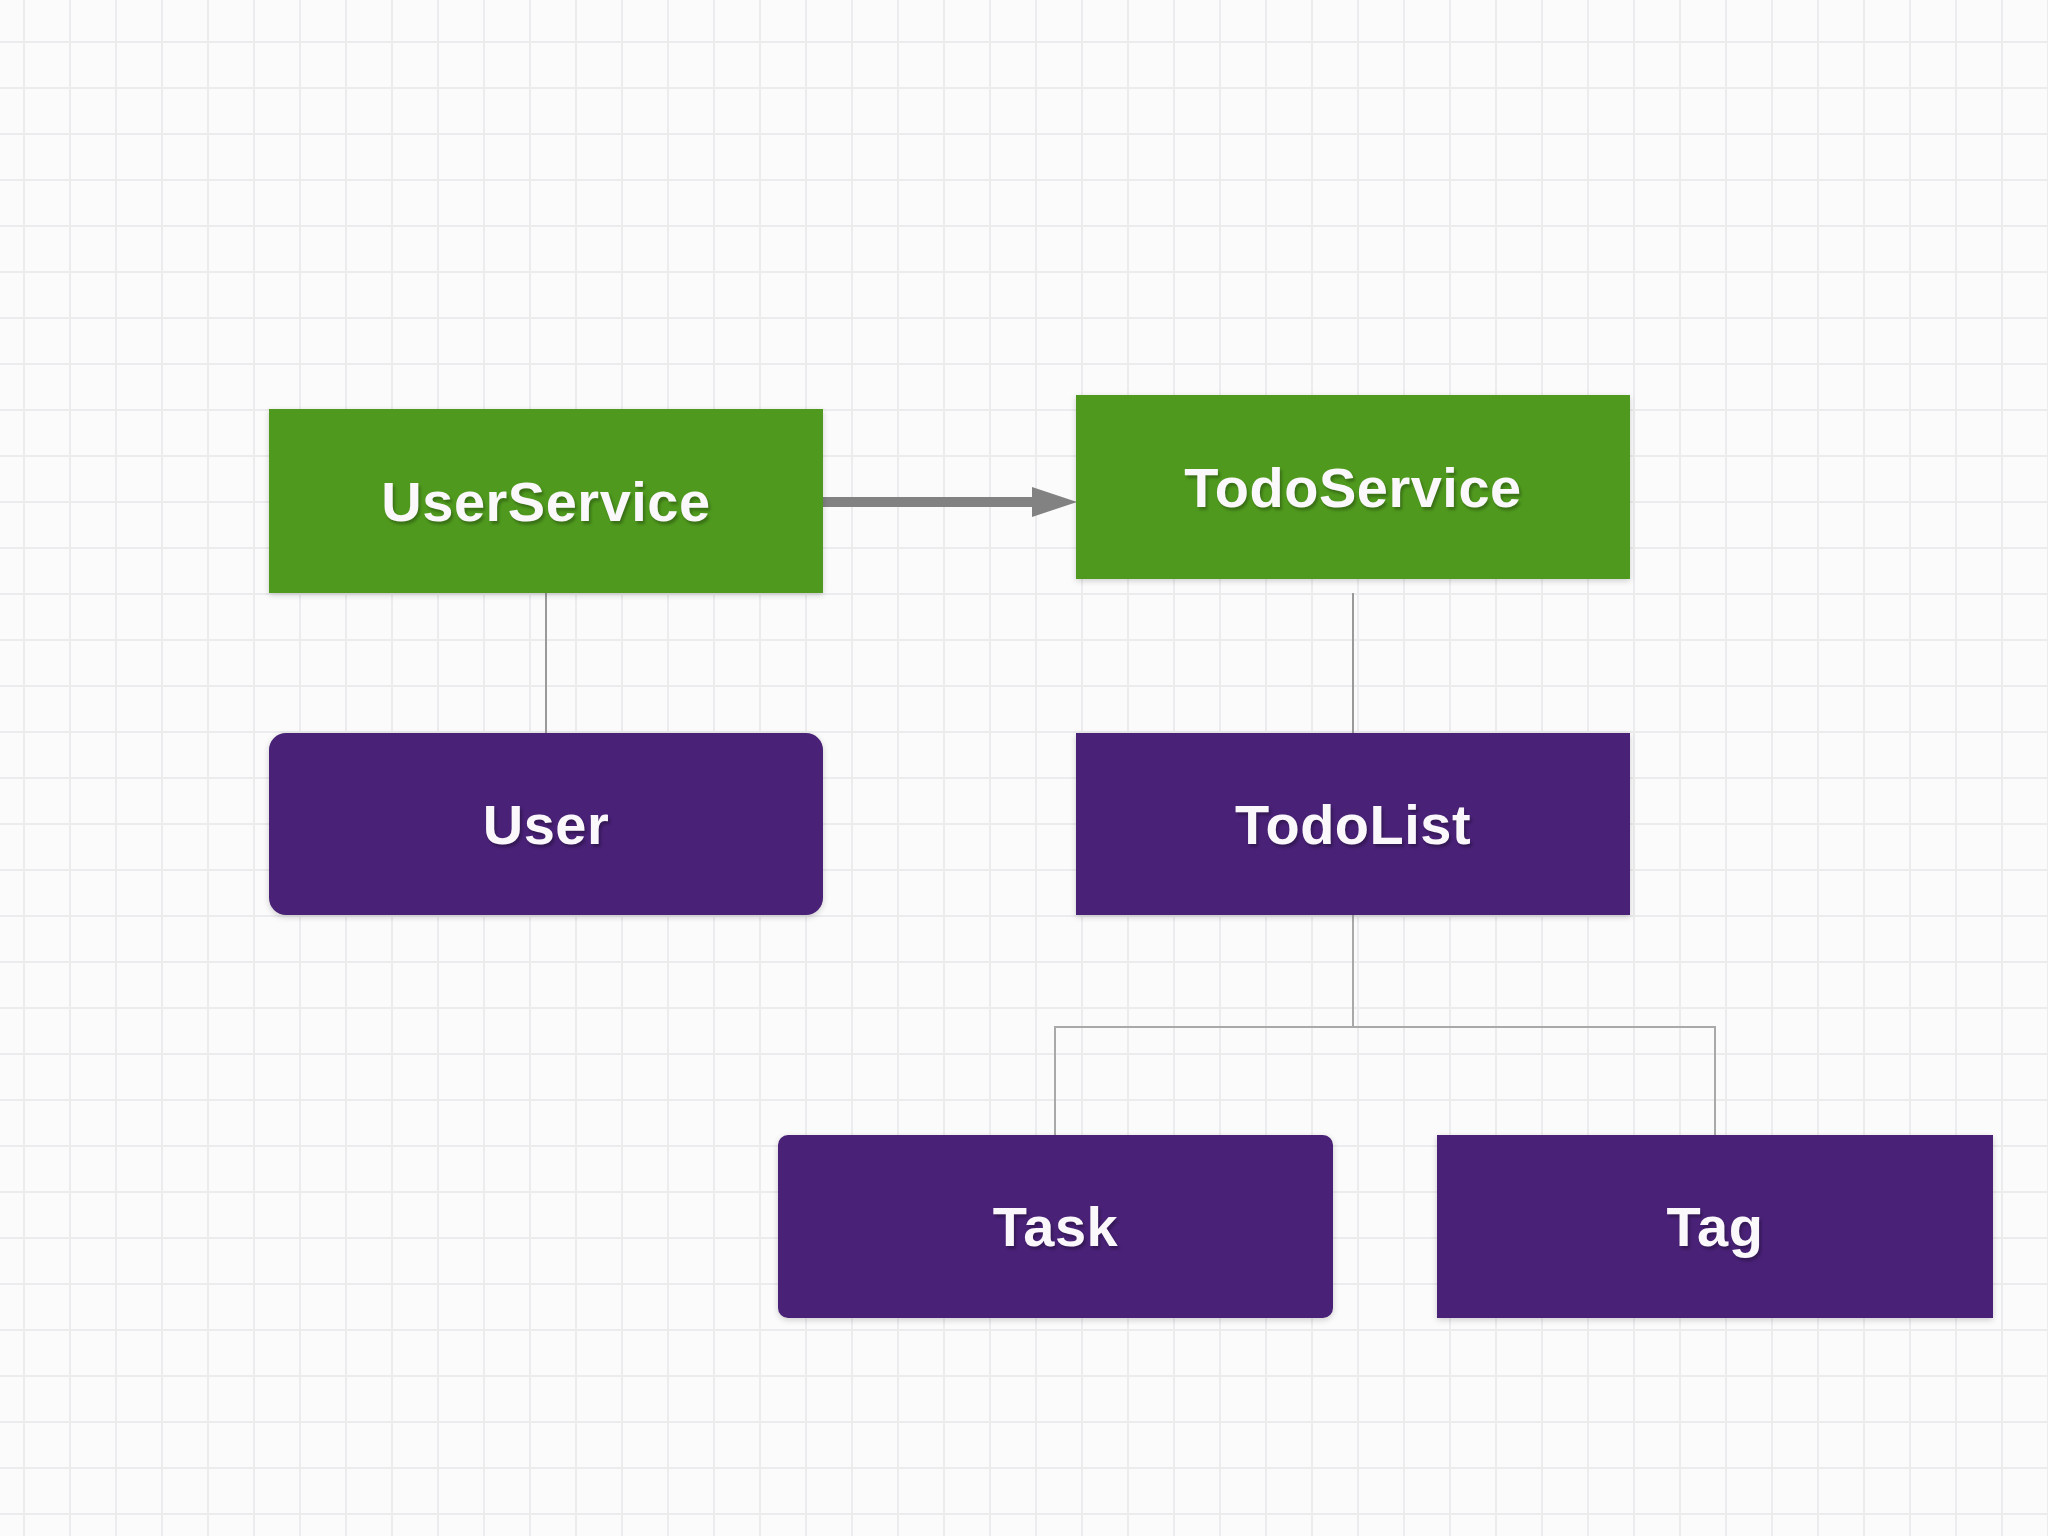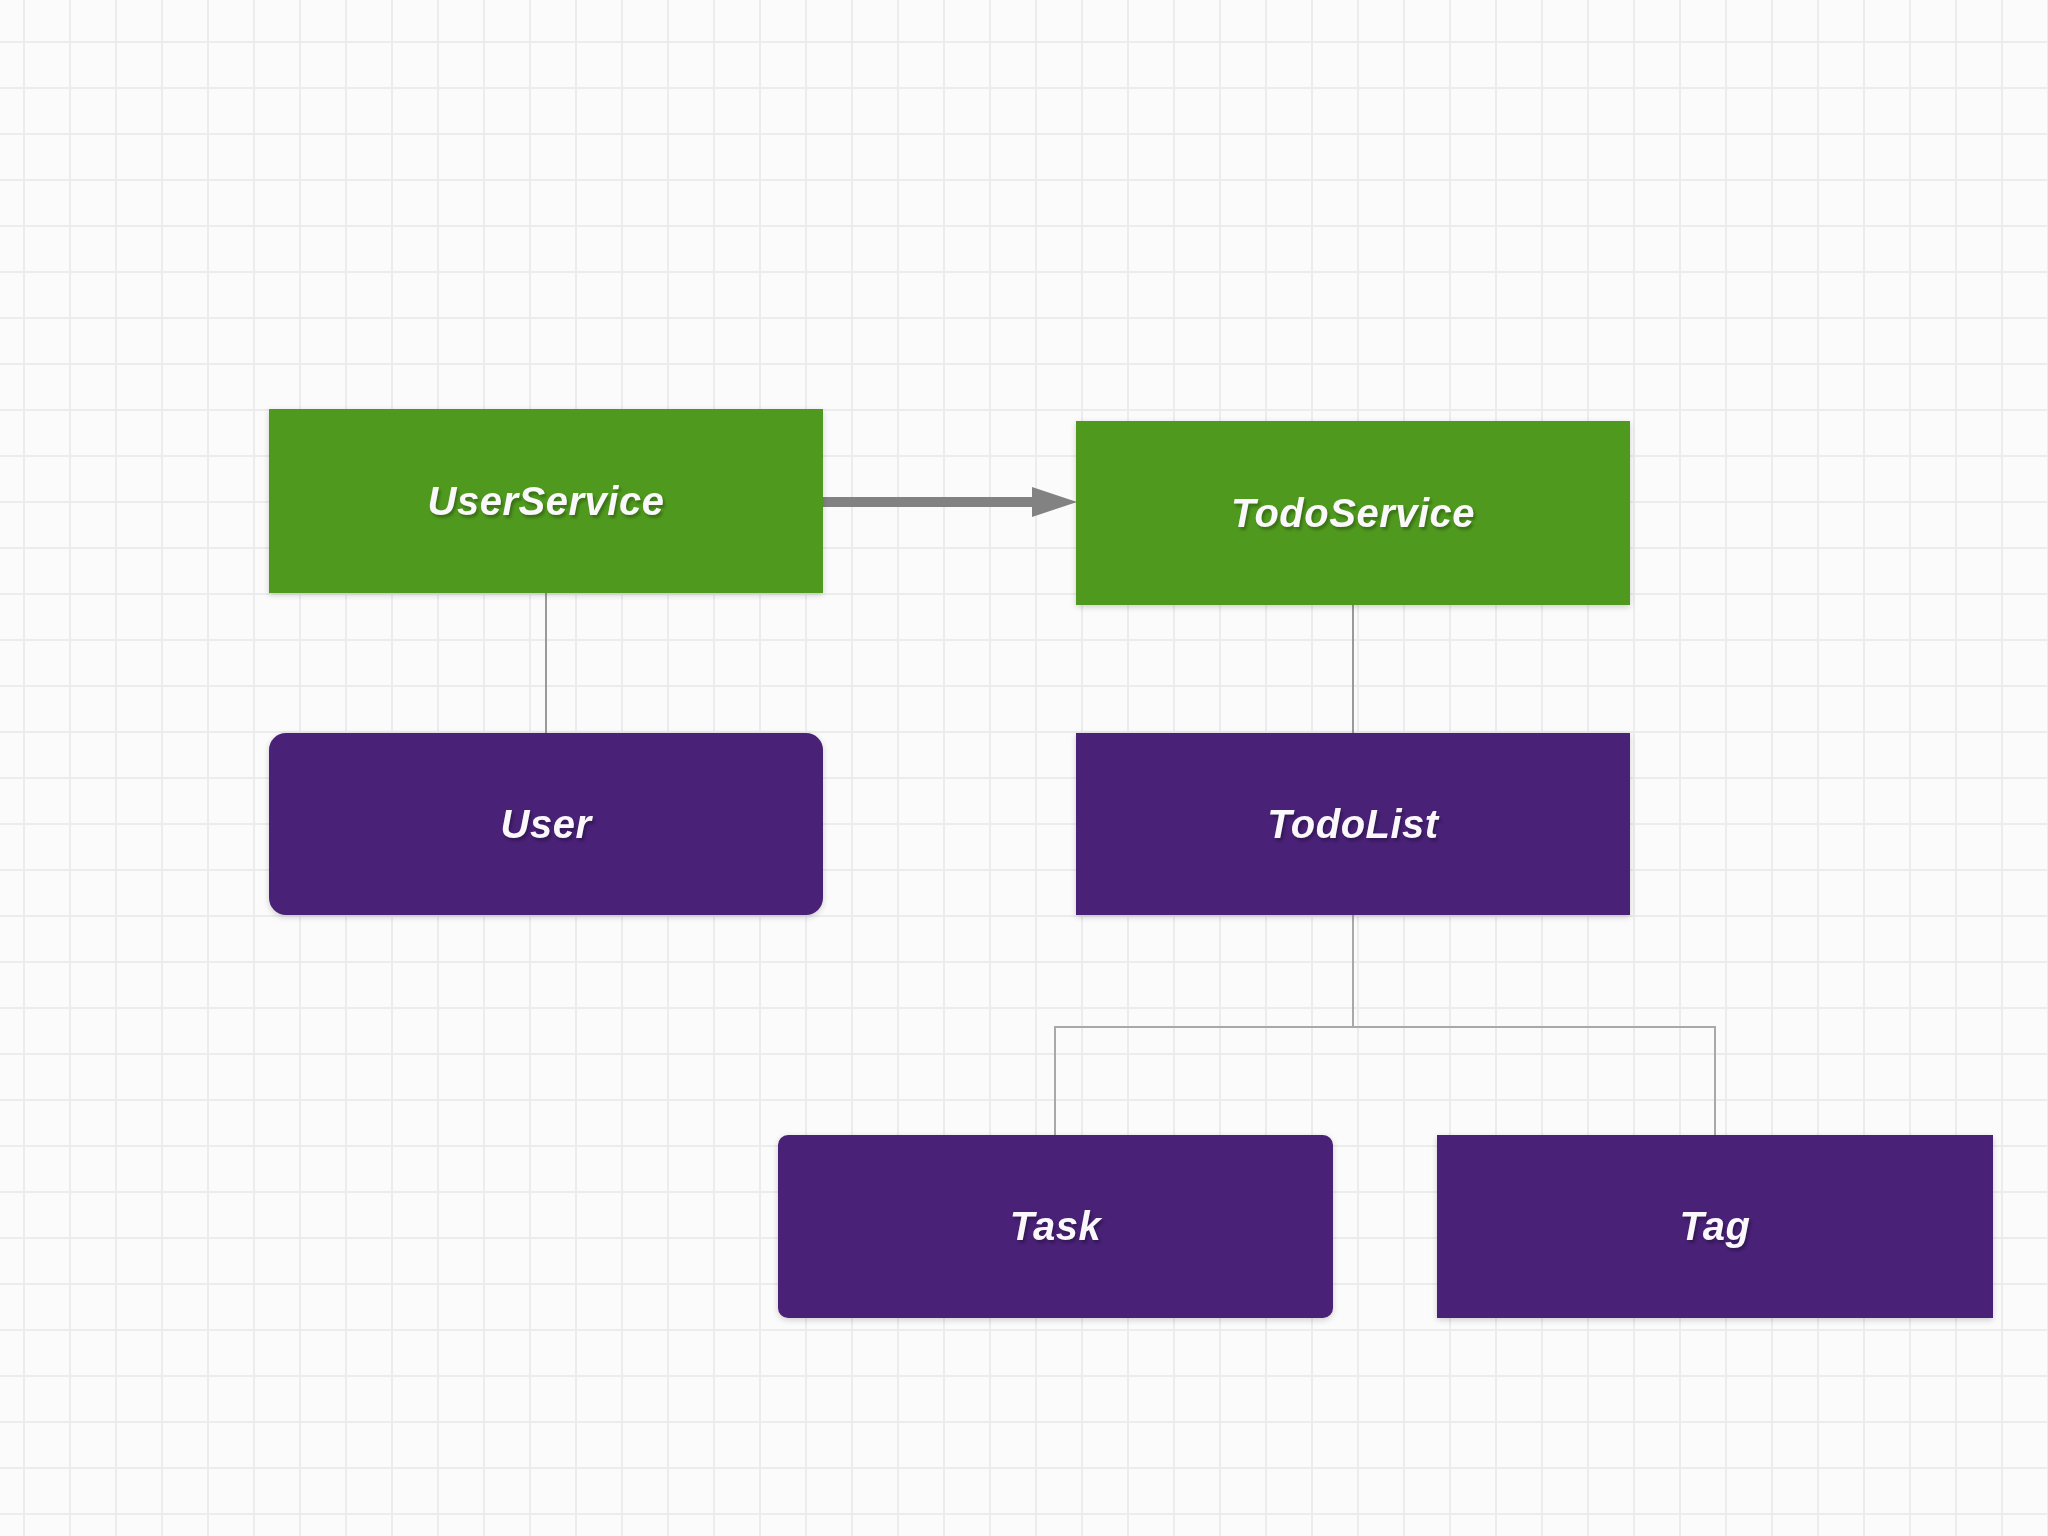--- a/index.html
+++ b/index.html
@@ -17,34 +17,33 @@
       linear-gradient(to right, var(--grid) 2px, transparent 2px),
       linear-gradient(to bottom, var(--grid) 2px, transparent 2px);
     background-size:46px 46px;
     background-position:23px 41px;
     font-family:"Liberation Sans", sans-serif;
   }
   .node{
     position:absolute;
     display:flex;align-items:center;justify-content:center;
     color:var(--text);
-    font-size:40px;font-weight:700;letter-spacing:0.5px;
+    font-size:56px;font-weight:700;letter-spacing:0.5px;
     text-shadow:2px 3px 3px rgba(0,0,0,0.28);
     box-shadow:0 2px 6px rgba(0,0,0,0.18);
-    font-style:italic;
   }
   .edge{position:absolute;}
   .arrow-head{
     position:absolute;
     -webkit-clip-path:polygon(0 0,100% 50%,0 100%);
     clip-path:polygon(0 0,100% 50%,0 100%);
   }
   
   .n-userservice{left:269px;top:409px;width:554px;height:184px;}
-  .n-todoservice{left:1076px;top:421px;width:554px;height:184px;}
+  .n-todoservice{left:1076px;top:395px;width:554px;height:184px;}
   .n-user{left:269px;top:733px;width:554px;height:182px;border-radius:17px;}
   .n-todolist{left:1076px;top:733px;width:554px;height:182px;}
   .n-task{left:778px;top:1135px;width:555px;height:183px;border-radius:10px;}
   .n-tag{left:1437px;top:1135px;width:556px;height:183px;}
   
   .e-arrow-shaft{left:823px;top:497px;width:212px;height:10px;}
   .e-arrow-head{left:1032px;top:487px;width:45px;height:30px;}
   .e-conn-us-user{left:545px;top:593px;width:2px;height:140px;}
   .e-conn-ts-tl{left:1352px;top:593px;width:2px;height:140px;}
   .e-tree-stem{left:1352px;top:915px;width:2px;height:111px;}

